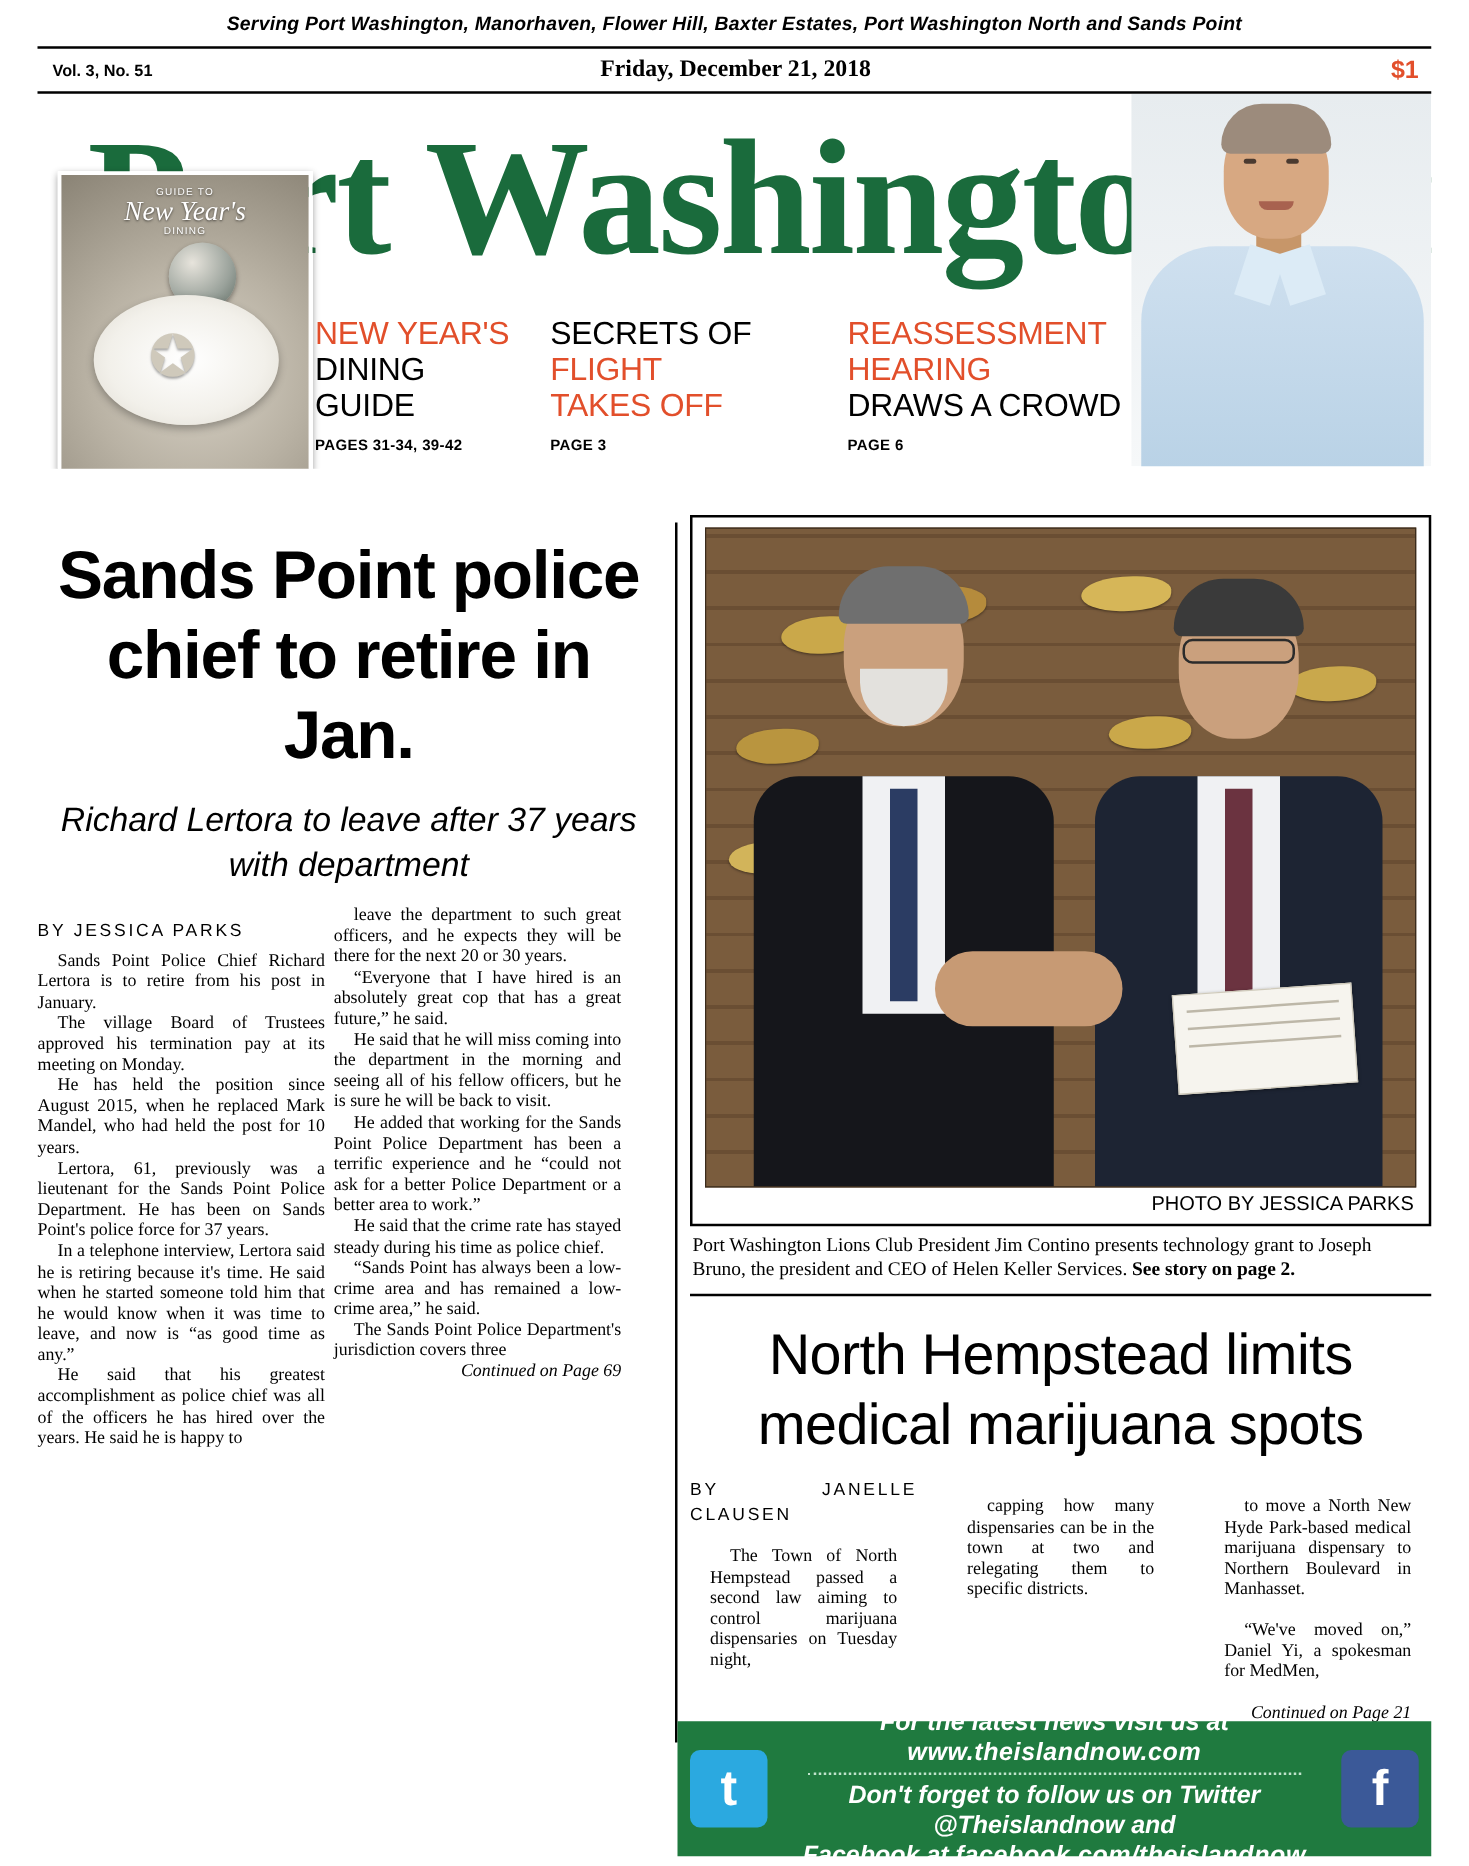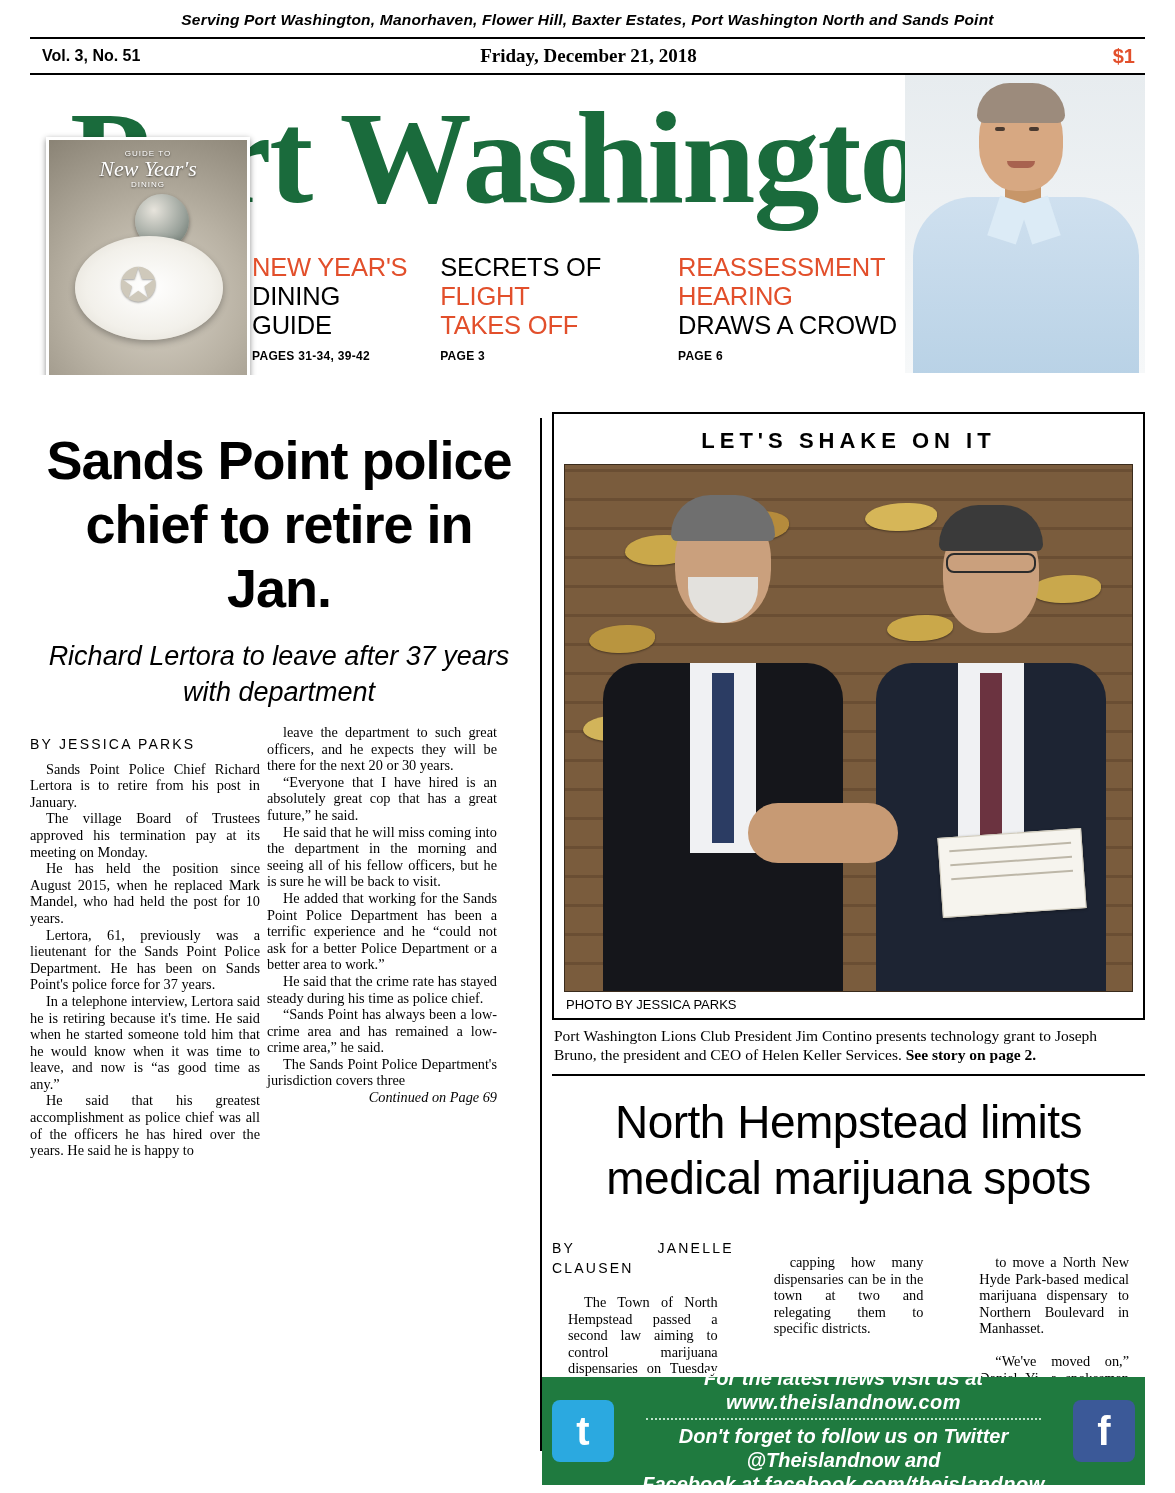--- a/index.html
+++ b/index.html
@@ -29,21 +29,21 @@
     margin:0 30px;
     border-top:2px solid #000;
     border-bottom:2px solid #000;
     height:34px;
     display:flex;
     align-items:center;
     position:relative;
     font-family:"Liberation Sans", sans-serif;
   }
   .topbar .vol{
-    font-size:16px;font-weight:bold;padding-left:12px;width:190px;
+    font-size:13px;font-weight:bold;padding-left:12px;width:190px;
   }
   .topbar .date{
     flex:1;text-align:center;font-size:19px;font-weight:bold;
     font-family:"Liberation Serif", serif;
   }
   .topbar .price{
     width:190px;text-align:right;padding-right:10px;
     font-size:20px;font-weight:bold;color:#e24f2b;
   }
 
@@ -241,33 +241,33 @@
     background:#c79a74;border-radius:30px;
   }
   .check{
     position:absolute;right:48px;bottom:78px;width:142px;height:78px;background:#f6f4ee;
     border:1px solid #cfcabb;transform:rotate(-4deg);
     box-shadow:0 1px 3px rgba(0,0,0,.4);
   }
   .check i{display:block;height:2px;background:#bdb7a8;margin:12px 10px;}
   .photo-credit{
     font-family:"Liberation Sans", sans-serif;
-    font-size:13px;padding:5px 2px 6px;
+    font-size:16px;text-align:right;padding:5px 2px 6px;
   }
   .caption{
     font-size:15.5px;line-height:19px;padding:6px 2px 10px;
   }
   .caption b{font-weight:bold;}
 
   .headline2{
     font-family:"Liberation Sans", sans-serif;
     font-weight:normal;
     font-size:46px;line-height:56px;
     text-align:center;letter-spacing:-.5px;
-    margin:18px 0 32px;
+    margin:18px 0 14px;
   }
   .story2{display:flex;gap:24px;}
   .story2 .c{width:31%;font-size:14.3px;line-height:16.6px;text-align:justify;}
   .story2 .c p{margin:16px;text-indent:16px;}
   .byline2{
     font-family:"Liberation Sans", sans-serif;
     font-size:14px;letter-spacing:2.2px;line-height:20px;margin-bottom:6px;
   }
 
   
@@ -382,21 +382,20 @@
             <p class="contd">Continued on Page 69</p>
           </div>
         </div>
       </div>
 
       <div class="vrule"></div>
 
       <div class="rightcol">
 
         <div class="photobox">
-          <div class="kicker">LET'S SHAKE ON IT</div>
           <div class="photo">
             <div class="wall"></div>
             <div class="leaf" style="left:60px;top:70px;width:68px;height:30px;background:#caa84a;"></div>
             <div class="leaf" style="left:150px;top:46px;width:74px;height:30px;background:#b58b3c;"></div>
             <div class="leaf" style="left:300px;top:38px;width:72px;height:28px;background:#d6b658;"></div>
             <div class="leaf" style="left:392px;top:58px;width:78px;height:30px;background:#e0e0e0;"></div>
             <div class="leaf" style="left:466px;top:110px;width:70px;height:28px;background:#c9a84c;"></div>
             <div class="leaf" style="left:24px;top:160px;width:66px;height:28px;background:#b9953f;"></div>
             <div class="leaf" style="left:18px;top:250px;width:64px;height:26px;background:#d2b45a;"></div>
             <div class="leaf" style="left:322px;top:150px;width:66px;height:26px;background:#caa84a;"></div>

